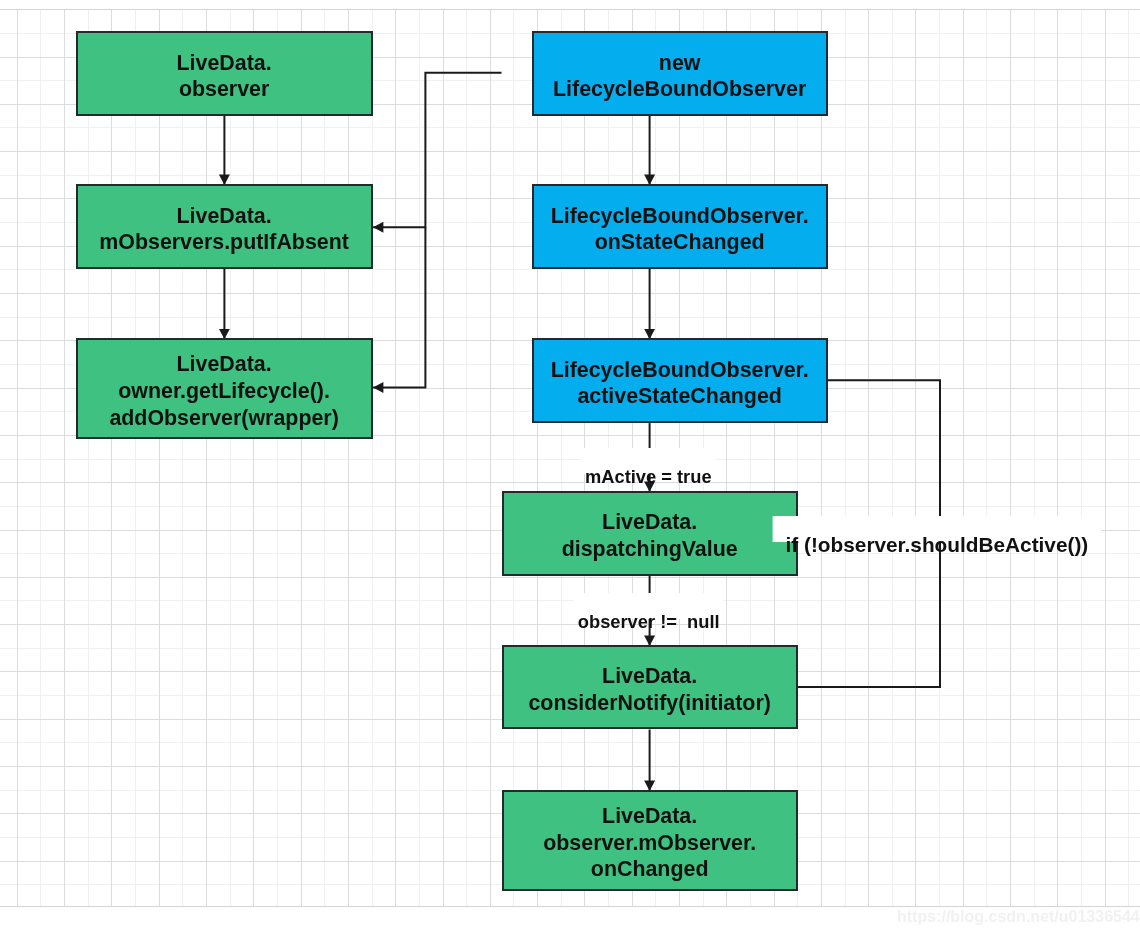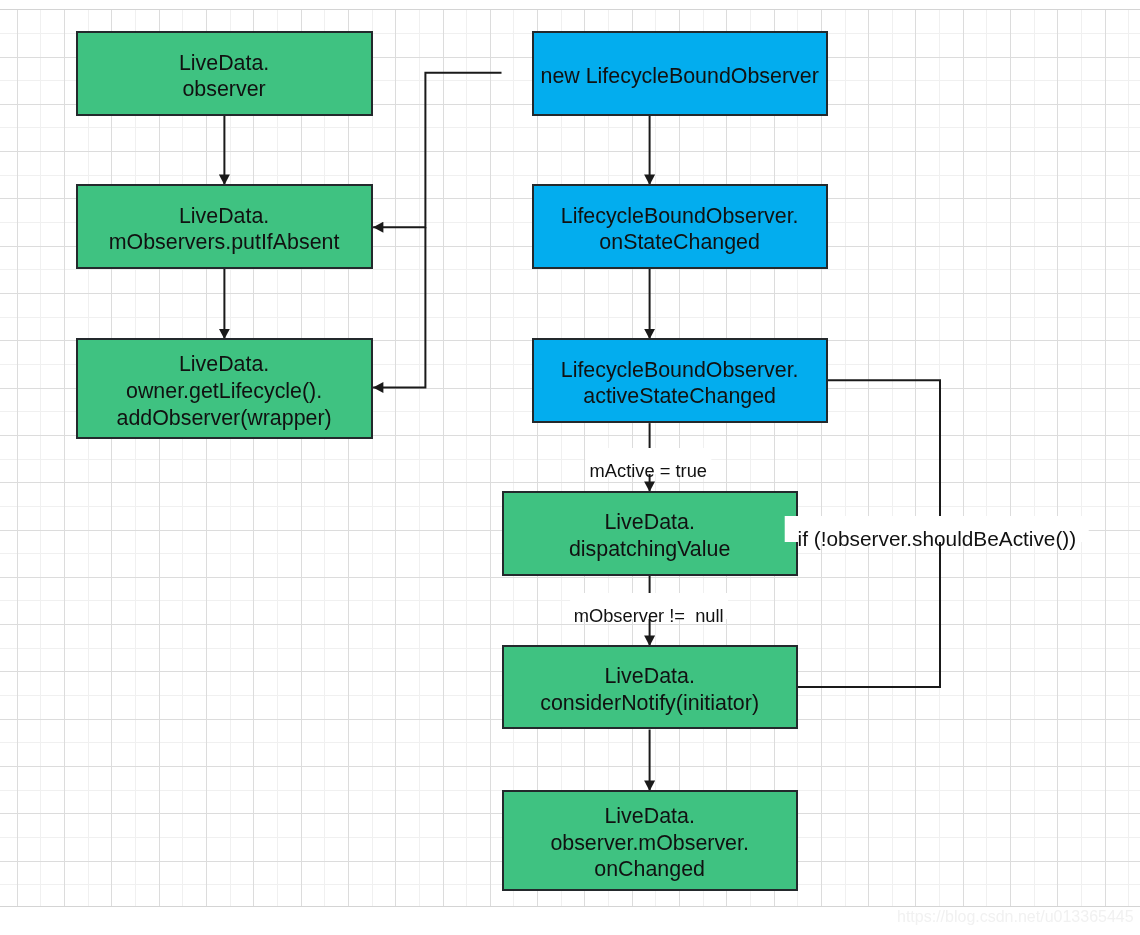--- a/index.html
+++ b/index.html
@@ -8,21 +8,21 @@
     --c-green:#3fc281; --c-blue:#03adee; --c-stroke:#23292c; --c-edge:#1a1a1a;
     --c-text:#111111; --c-watermark:#f1f1f1; --c-bg:#ffffff;
   }
   body {
     width:1140px; height:935px;
     background:var(--c-bg);
     font-family:"Liberation Sans", sans-serif;
     overflow:hidden;
     position:relative;
   }
-  #canvas { position:absolute; inset:0; width:1140px; height:935px; }
+  #canvas { position:absolute; inset:0; width:1140px; height:935px;font-weight:bold; }
   svg.grid { position:absolute; left:0; top:0; width:1140px; height:935px; }
   svg.edges { position:absolute; left:0; top:0; width:1140px; height:935px; overflow:visible; }
   .node {
     position:absolute;
     box-sizing:border-box;
     border:2px solid var(--c-stroke);
     display:flex; align-items:center; justify-content:center;
     text-align:center;
     color:var(--c-text);
     font-size:21.4px;
@@ -36,21 +36,21 @@
     position:absolute;
     transform:translate(-50%,-50%);
     background:var(--c-bg);
     color:var(--c-text);
     font-size:18.3px;
     line-height:26px;
     white-space:pre;
     padding:0 4px;
   }
   .edge-label.big { font-size:20.8px; line-height:26px; padding:0 13px; }
-  .edge-label > span { display:block; position:relative; top:10px; }
+  .edge-label > span { display:block; position:relative; top:16px; }
   .watermark {
     position:absolute;
     color:var(--c-watermark);
     font-size:16px;
     line-height:20px;
     white-space:nowrap;
   }
 </style>
 </head>
 <body>
@@ -189,17 +189,17 @@
       <div class="node green" style="left: 501.5px; top: 491px; width: 296.3px; height: 84.8px;"><span>LiveData.
 dispatchingValue</span></div>
       <div class="node green" style="left: 501.5px; top: 645.2px; width: 296.3px; height: 84.3px;"><span>LiveData.
 considerNotify(initiator)</span></div>
       <div class="node green" style="left: 501.5px; top: 790.2px; width: 296.3px; height: 100.5px;"><span>LiveData.
 observer.mObserver.
 onChanged</span></div>
     </div>
   <div id="labels">
       <div class="edge-label" style="left: 648.3px; top: 461px;"><span>mActive = true</span></div>
-      <div class="edge-label" style="left: 648.7px; top: 605.5px;"><span>mObserver !=  null</span></div>
+      <div class="edge-label" style="left: 648.7px; top: 605.5px;"><span>observer !=  null</span></div>
       <div class="edge-label big" style="left: 936.9px; top: 528.5px;"><span>if (!observer.shouldBeActive())</span></div>
     </div>
   <div class="watermark" style="left: 897px; top: 907px;">https://blog.csdn.net/u013365445</div>
 </div>
 
 </body></html>

